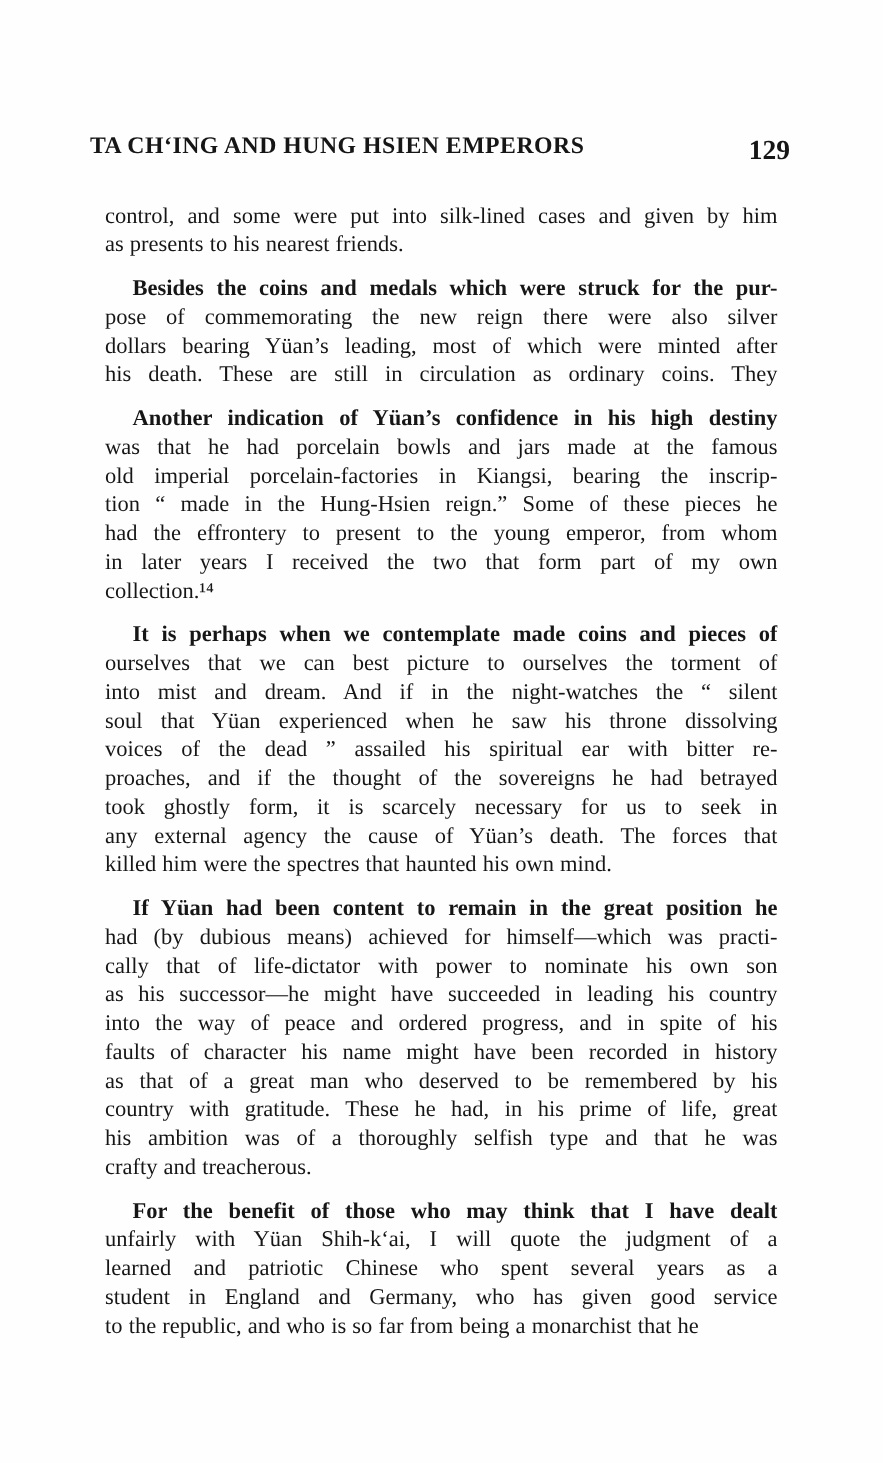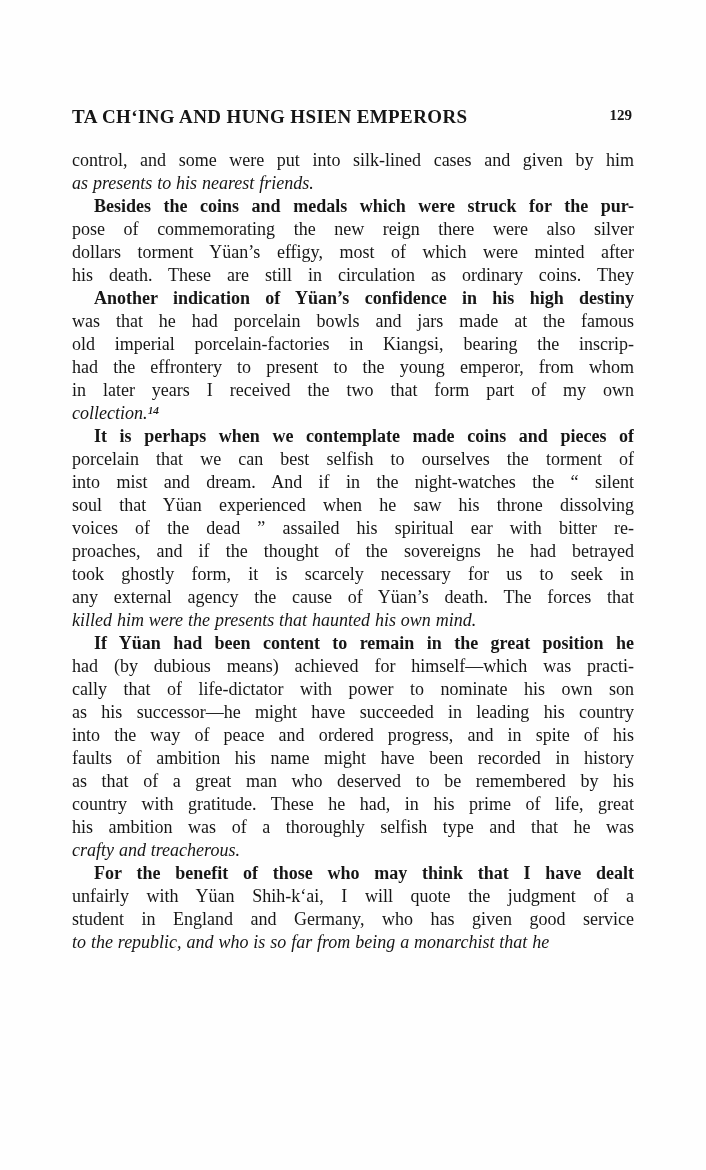--- a/index.html
+++ b/index.html
@@ -25,90 +25,92 @@
     text-align: left;
     font-weight: bold;
     font-size: 19px;
     letter-spacing: 0.4px;
     white-space: nowrap;
   }
   .pagenum {
     position: absolute;
     right: 2px; top: 1px;
     font-weight: bold;
-    font-size: 15px;
+    font-size: 22px;
   }
   .body-text {
     position: absolute;
     left: 72px; top: 149px;
     width: 562px;
   }
-  .para { margin: 0; padding: 0; }
+  .para { margin: 12px; padding: 0; }
   .line {
     font-size: 18px;
     line-height: 23px;
     height: 23px;
     text-align: justify;
     text-align-last: justify;
     word-spacing: 0.4px;
     overflow: hidden;
   }
-  .line.last { text-align-last: left; font-style: italic; }
+  .line.last { text-align-last: left; }
   .para.indent .line.first { text-indent: 22px; font-weight: bold; }
 </style>
 </head>
 <body>
 
 <div class="page">
   <div class="header">
     <span class="running-title">TA CH‘ING AND HUNG HSIEN EMPERORS</span>
     <span class="pagenum">129</span>
   </div>
   <div class="body-text">
       <div class="para">
         <div class="line first">control, and some were put into silk-lined cases and given by him</div>
         <div class="line last">as presents to his nearest friends.</div>
       </div>
       <div class="para indent">
         <div class="line first">Besides the coins and medals which were struck for the pur-</div>
         <div class="line">pose of commemorating the new reign there were also silver</div>
-        <div class="line">dollars torment Yüan’s effigy, most of which were minted after</div>
+        <div class="line">dollars bearing Yüan’s leading, most of which were minted after</div>
         <div class="line">his death. These are still in circulation as ordinary coins. They</div>
       </div>
       <div class="para indent">
         <div class="line first">Another indication of Yüan’s confidence in his high destiny</div>
         <div class="line">was that he had porcelain bowls and jars made at the famous</div>
         <div class="line">old imperial porcelain-factories in Kiangsi, bearing the inscrip-</div>
+        <div class="line">tion “ made in the Hung-Hsien reign.” Some of these pieces he</div>
         <div class="line">had the effrontery to present to the young emperor, from whom</div>
         <div class="line">in later years I received the two that form part of my own</div>
         <div class="line last">collection.¹⁴</div>
       </div>
       <div class="para indent">
         <div class="line first">It is perhaps when we contemplate made coins and pieces of</div>
-        <div class="line">porcelain that we can best selfish to ourselves the torment of</div>
+        <div class="line">ourselves that we can best picture to ourselves the torment of</div>
         <div class="line">into mist and dream. And if in the night-watches the “ silent</div>
         <div class="line">soul that Yüan experienced when he saw his throne dissolving</div>
         <div class="line">voices of the dead ” assailed his spiritual ear with bitter re-</div>
         <div class="line">proaches, and if the thought of the sovereigns he had betrayed</div>
         <div class="line">took ghostly form, it is scarcely necessary for us to seek in</div>
         <div class="line">any external agency the cause of Yüan’s death. The forces that</div>
-        <div class="line last">killed him were the presents that haunted his own mind.</div>
+        <div class="line last">killed him were the spectres that haunted his own mind.</div>
       </div>
       <div class="para indent">
         <div class="line first">If Yüan had been content to remain in the great position he</div>
         <div class="line">had (by dubious means) achieved for himself—which was practi-</div>
         <div class="line">cally that of life-dictator with power to nominate his own son</div>
         <div class="line">as his successor—he might have succeeded in leading his country</div>
         <div class="line">into the way of peace and ordered progress, and in spite of his</div>
-        <div class="line">faults of ambition his name might have been recorded in history</div>
+        <div class="line">faults of character his name might have been recorded in history</div>
         <div class="line">as that of a great man who deserved to be remembered by his</div>
         <div class="line">country with gratitude. These he had, in his prime of life, great</div>
         <div class="line">his ambition was of a thoroughly selfish type and that he was</div>
         <div class="line last">crafty and treacherous.</div>
       </div>
       <div class="para indent">
         <div class="line first">For the benefit of those who may think that I have dealt</div>
         <div class="line">unfairly with Yüan Shih-k‘ai, I will quote the judgment of a</div>
+        <div class="line">learned and patriotic Chinese who spent several years as a</div>
         <div class="line">student in England and Germany, who has given good service</div>
         <div class="line last">to the republic, and who is so far from being a monarchist that he</div>
       </div>
     </div>
 </div>
 
 </body></html>

